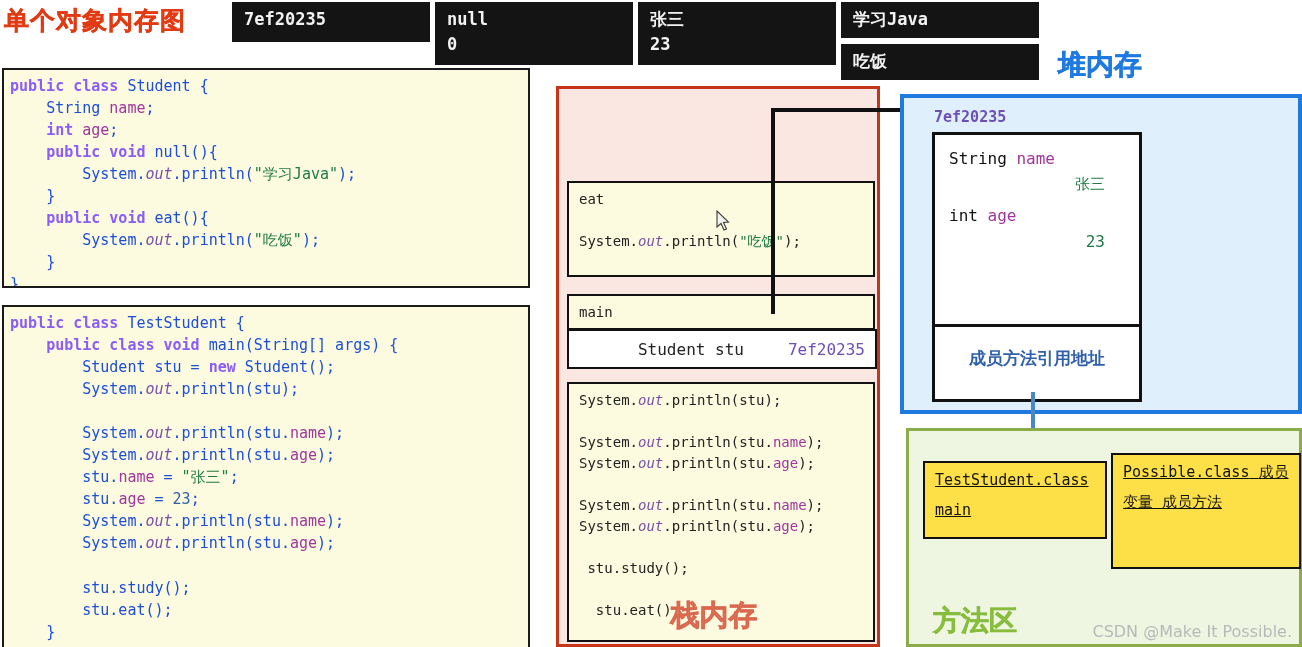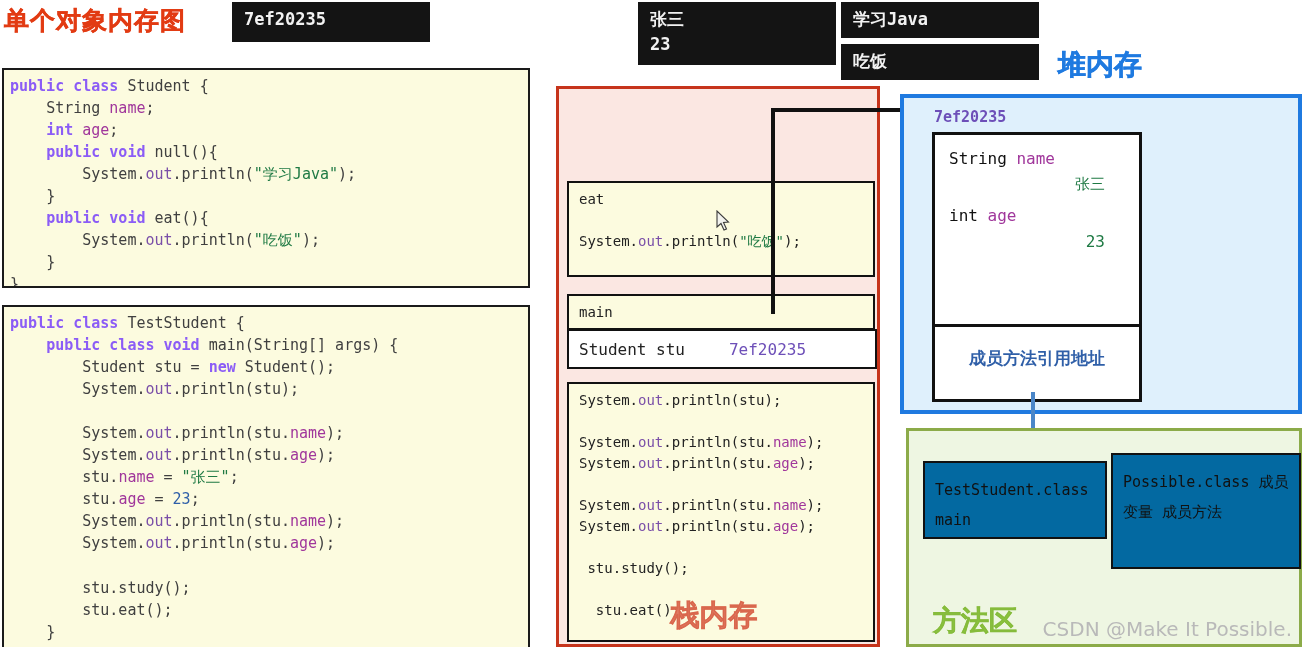--- a/index.html
+++ b/index.html
@@ -48,23 +48,23 @@
     padding:5px 6px;
     color:#222;
     overflow:hidden;
   }
   #code-student { left:2px;  top:68px;  width:528px; height:220px; }
   #code-test    { left:2px;  top:305px; width:528px; height:344px; }
 
   .kw   { color:#8b5cf6; font-weight:bold; }
   .fld  { color:#a0369b; }
   .str  { color:#1f7a44; }
-  .em   { color:#7a4fa8; }
+  .em   { color:#7a4fa8; font-style:italic; }
   .num  { color:#2f5fa8; }
-  .pl   { color:#404040; }
+  .pl   { color:#1d4ed8; }
 
   
   #stack {
     position:absolute; left:556px; top:86px; width:324px; height:561px;
     background:#fbe7e2; border:3px solid #c6341b;
   }
   #stack-label {
     position:absolute; left:0; right:8px; bottom:8px;
     text-align:center;
     font-family:"DejaVu Sans", sans-serif;
@@ -82,21 +82,21 @@
     color:#222;
     padding:6px 10px;
   }
   #frame-eat  { left:8px;  top:92px;  width:308px; height:96px; }
   #frame-main { left:8px;  top:205px; width:308px; height:36px; }
   #frame-body { left:8px;  top:293px; width:308px; height:260px; }
   #row-stu {
     position:absolute; left:8px; top:240px; width:310px; height:40px;
     background:#ffffff; border:2.5px solid #111;
     display:flex; align-items:center; padding:0 10px;
-    font-family:"DejaVu Sans Mono", monospace; font-size:16px; color:#222;
+    font-family:"DejaVu Sans Mono", monospace; font-size:16px; color:#222;justify-content:flex-end;
   }
   #row-stu .addr { color:#6d4fb8; margin-left:44px; }
 
   
   .blk-v { position:absolute; background:#111; width:4px; }
   .blk-h { position:absolute; background:#111; height:4px; }
   #blkv1 { left:771px; top:108px;  height:206px; }
   #blkh1 { left:771px; top:108px;  width:146px; }
   #blk-arrow {
     position:absolute; left:910px; top:101px;
@@ -163,49 +163,52 @@
     background:#eef6e2; border:3px solid #8cab49;
   }
   #method-label {
     position:absolute; left:24px; bottom:4px;
     font-family:"DejaVu Sans", sans-serif;
     font-size:28px; font-weight:bold; color:#8cc63f;
     -webkit-text-stroke:0.5px #86bb3c;
   }
   .clsbox {
     position:absolute;
-    background:#0369a1;
+    background:#fde047;
     border:2px solid #111;
     font-family:"DejaVu Sans Mono", monospace;
     font-size:15px;
     line-height:2.0;
-    padding:12px 10px;
+    padding:2px 10px;
     color:#111;
+    text-decoration:underline;
   }
   #cls-test    { left:14px;  top:30px; width:184px; height:78px; }
   #cls-student { left:202px; top:22px; width:190px; height:116px; }
   .cn { font-family:"DejaVu Sans", sans-serif; font-size:15px; }
 
   #watermark {
     position:absolute; right:10px; bottom:6px;
     font-family:"DejaVu Sans", sans-serif;
-    font-size:20px; color:#b9b9b9;
+    font-size:16px; color:#b9b9b9;
   }
 
   
   #cursor { position:absolute; left:716px; top:210px; width:16px; height:22px; }
 </style>
 </head>
 <body>
 
 <div class="stage">
 
   <div class="title">单个对象内存图</div>
 
   <div class="console" id="con-addr">7ef20235</div>
+  <div class="console" id="con-null">null
+0</div>
   <div class="console" id="con-name">张三
 23</div>
   <div class="console" id="con-eat">吃饭</div>
   <div class="console" id="con-study">学习Java</div>
 
   <div class="codebox" id="code-student"><span class="kw">public</span> <span class="kw">class</span> <span class="pl">Student {</span>
     <span class="pl">String</span> <span class="fld">name</span><span class="pl">;</span>
     <span class="kw">int</span> <span class="fld">age</span><span class="pl">;</span>
     <span class="kw">public</span> <span class="kw">void</span> <span class="pl">null(){</span>
         <span class="pl">System.</span><span class="em">out</span><span class="pl">.println(</span><span class="str">"学习Java"</span><span class="pl">);</span>

